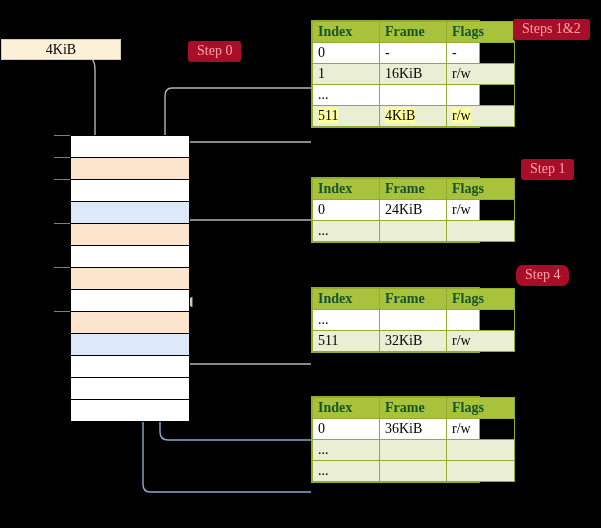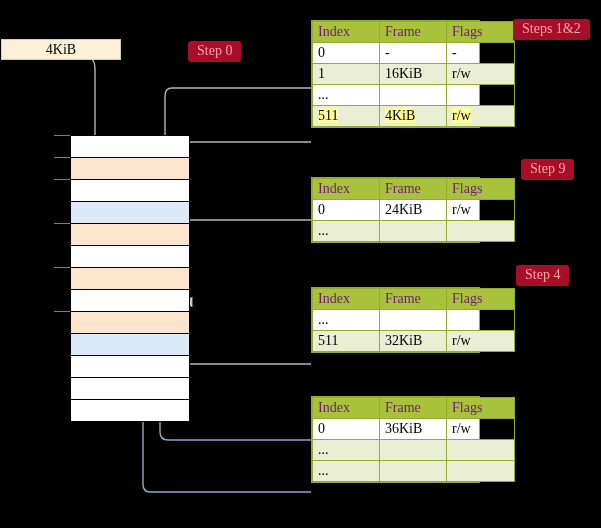--- a/index.html
+++ b/index.html
@@ -24,21 +24,21 @@
   .memrow{position:absolute;left:0;box-sizing:border-box;
           border:1px solid #000;background:#fff;}
   .memrow.orange{background:#fde4cc;}
   .memrow.blue{background:#dce9f8;}
   .tick{position:absolute;height:1px;background:#7d7d7d;}
 
   
   .ptable{position:absolute;border:1px solid #8fae2a;border-collapse:collapse;
           background:#fff;box-sizing:border-box;}
   .ptable table{border-collapse:collapse;table-layout:fixed;}
-  .ptable th{background:#a9c23c;color:#701a75;font-weight:normal;font-size:14px;
+  .ptable th{background:#a9c23c;color:#14532d;font-weight:bold;font-size:14px;
              text-align:left;padding:2px 5px;border:1px solid #93ac30;
              font-family:"Liberation Serif","DejaVu Serif",serif;}
   .ptable td{font-size:14px;color:#000;padding:2px 5px;border:1px solid #93ac30;
              background:transparent;white-space:nowrap;
              font-family:"Liberation Serif","DejaVu Serif",serif;}
   .ptable tr.alt td{background:#e9eed4;}
   .ptable td .hl{background:#ffff9e;}
   .col-i{width:56px;}
   .col-f{width:56px;}
   .col-g{width:57px;}
@@ -214,22 +214,22 @@
             <td class="col-g">&nbsp;</td>
           </tr>
         </tbody>
       </table>
     </div>
   </div>
 
 <div id="badges-host" class="layer" style="pointer-events:none;">
     <div class="badge" style="left: 188px; top: 41px;">Step 0</div>
     <div class="badge" style="left: 513px; top: 19px;">Steps 1&amp;2</div>
-    <div class="badge" style="left: 521px; top: 159px;">Step 9</div>
-    <div class="badge" style="left: 516px; top: 265px;">Step 4</div>
+    <div class="badge" style="left: 521px; top: 159px;">Step 1</div>
+    <div class="badge" style="left: 516px; top: 265px; border-radius: 7px;">Step 4</div>
   </div>
 
 <div class="tick" style="position: absolute; left: 54px; top: 135px; width: 16px;"></div>
 <div class="tick" style="position: absolute; left: 54px; top: 157px; width: 16px;"></div>
 <div class="tick" style="position: absolute; left: 54px; top: 179px; width: 16px;"></div>
 <div class="tick" style="position: absolute; left: 54px; top: 223px; width: 16px;"></div>
 <div class="tick" style="position: absolute; left: 54px; top: 267px; width: 16px;"></div>
 <div class="tick" style="position: absolute; left: 54px; top: 311px; width: 16px;"></div>
 
 </body></html>

